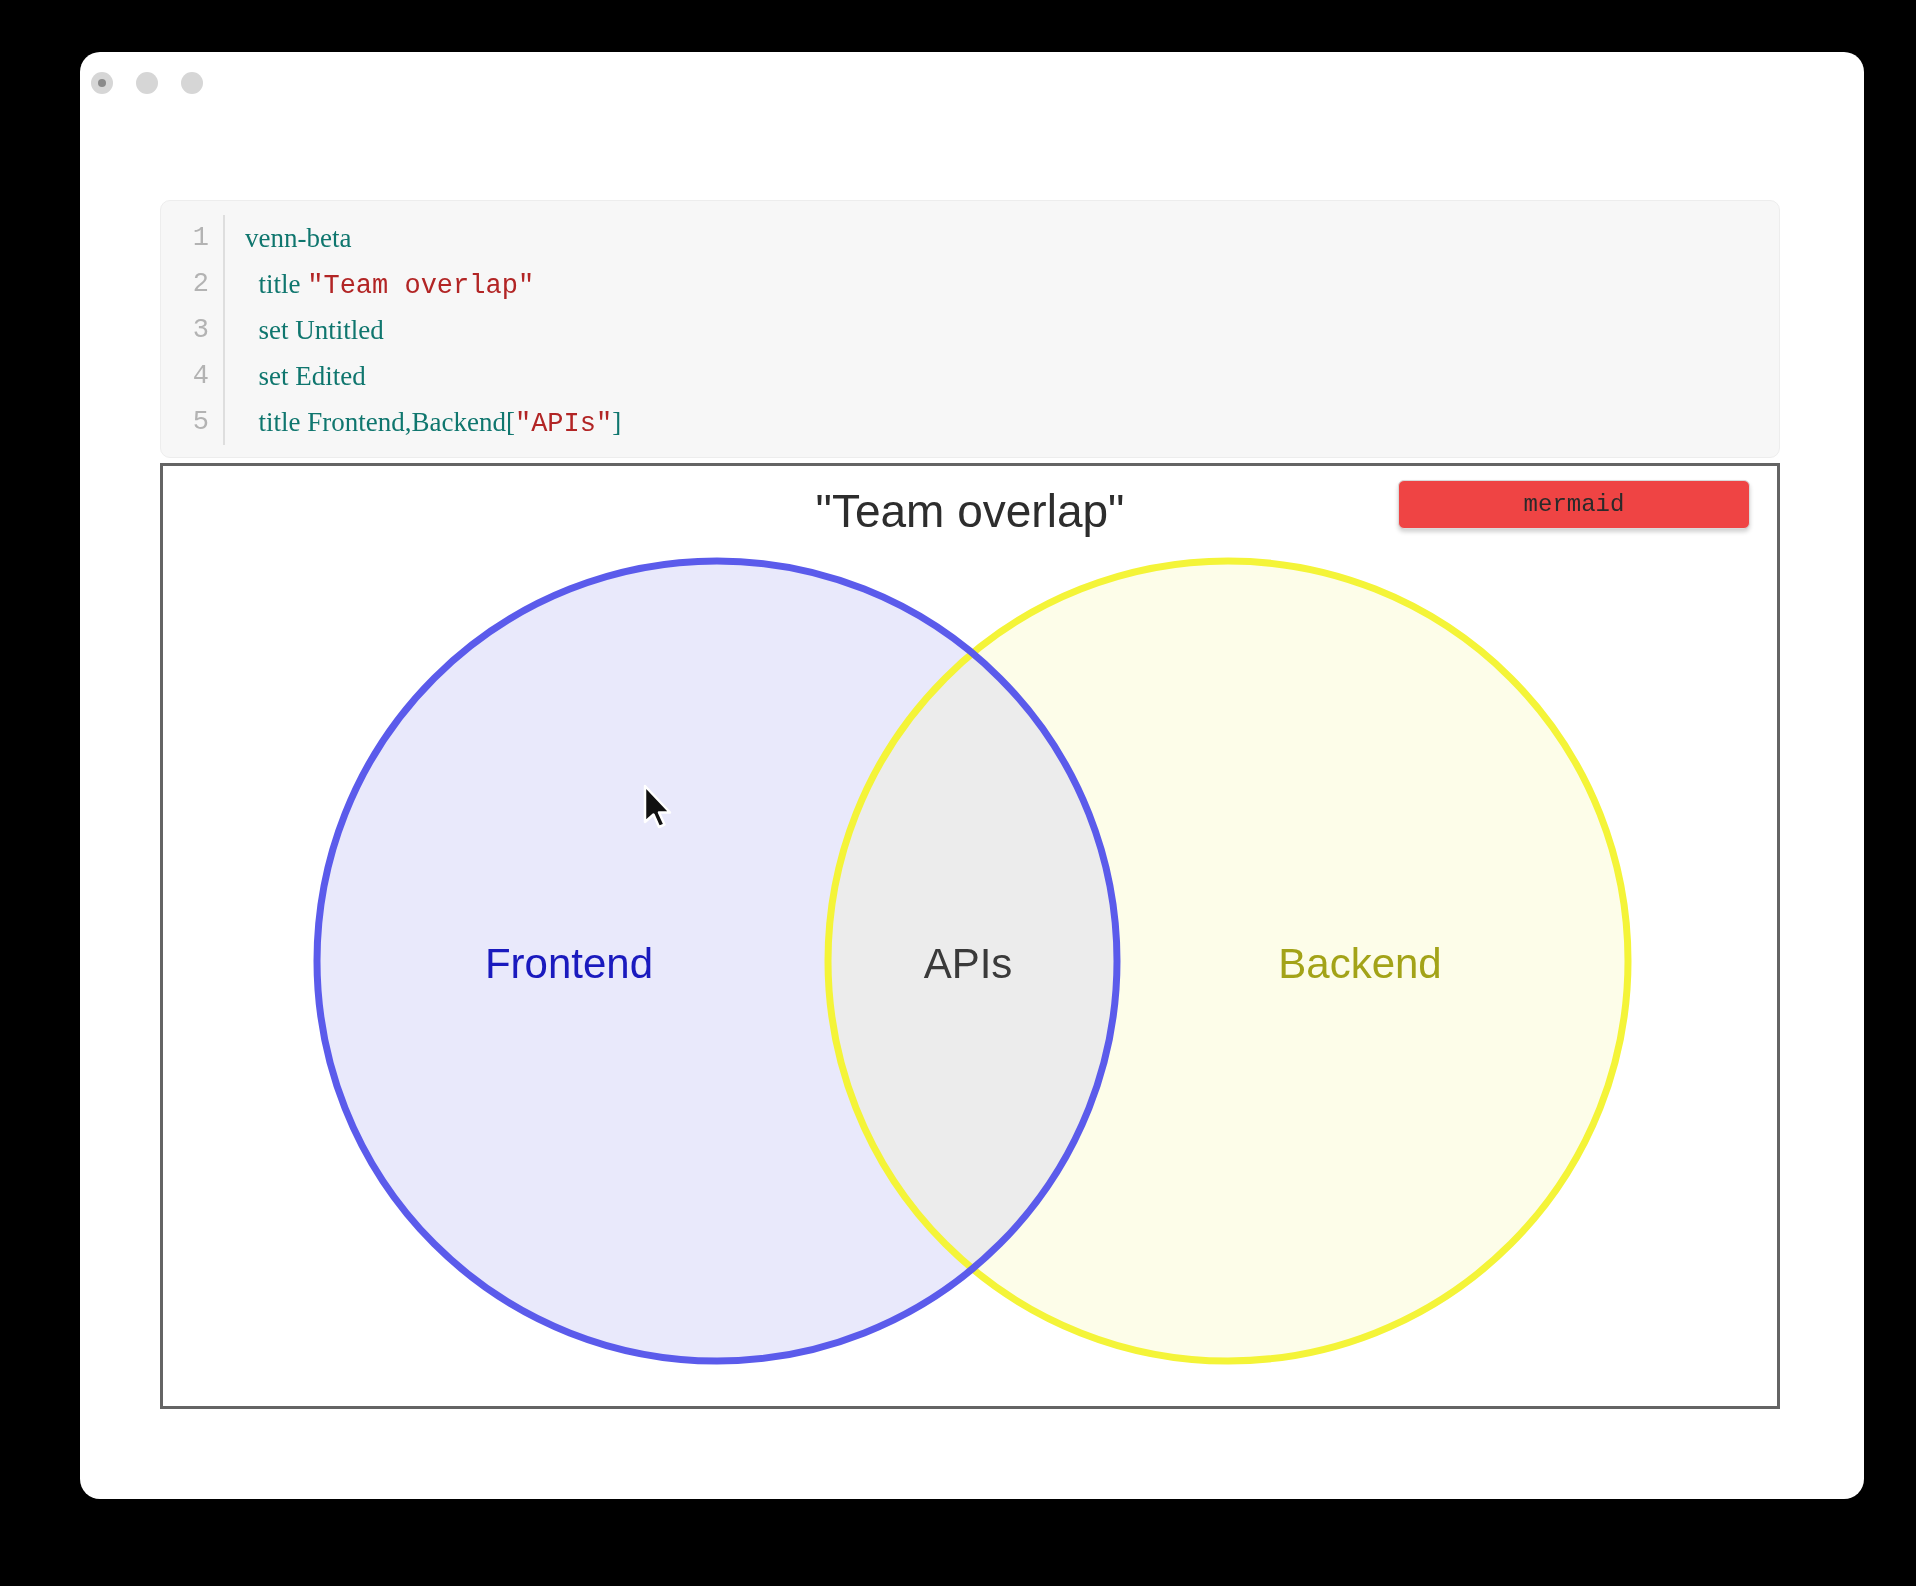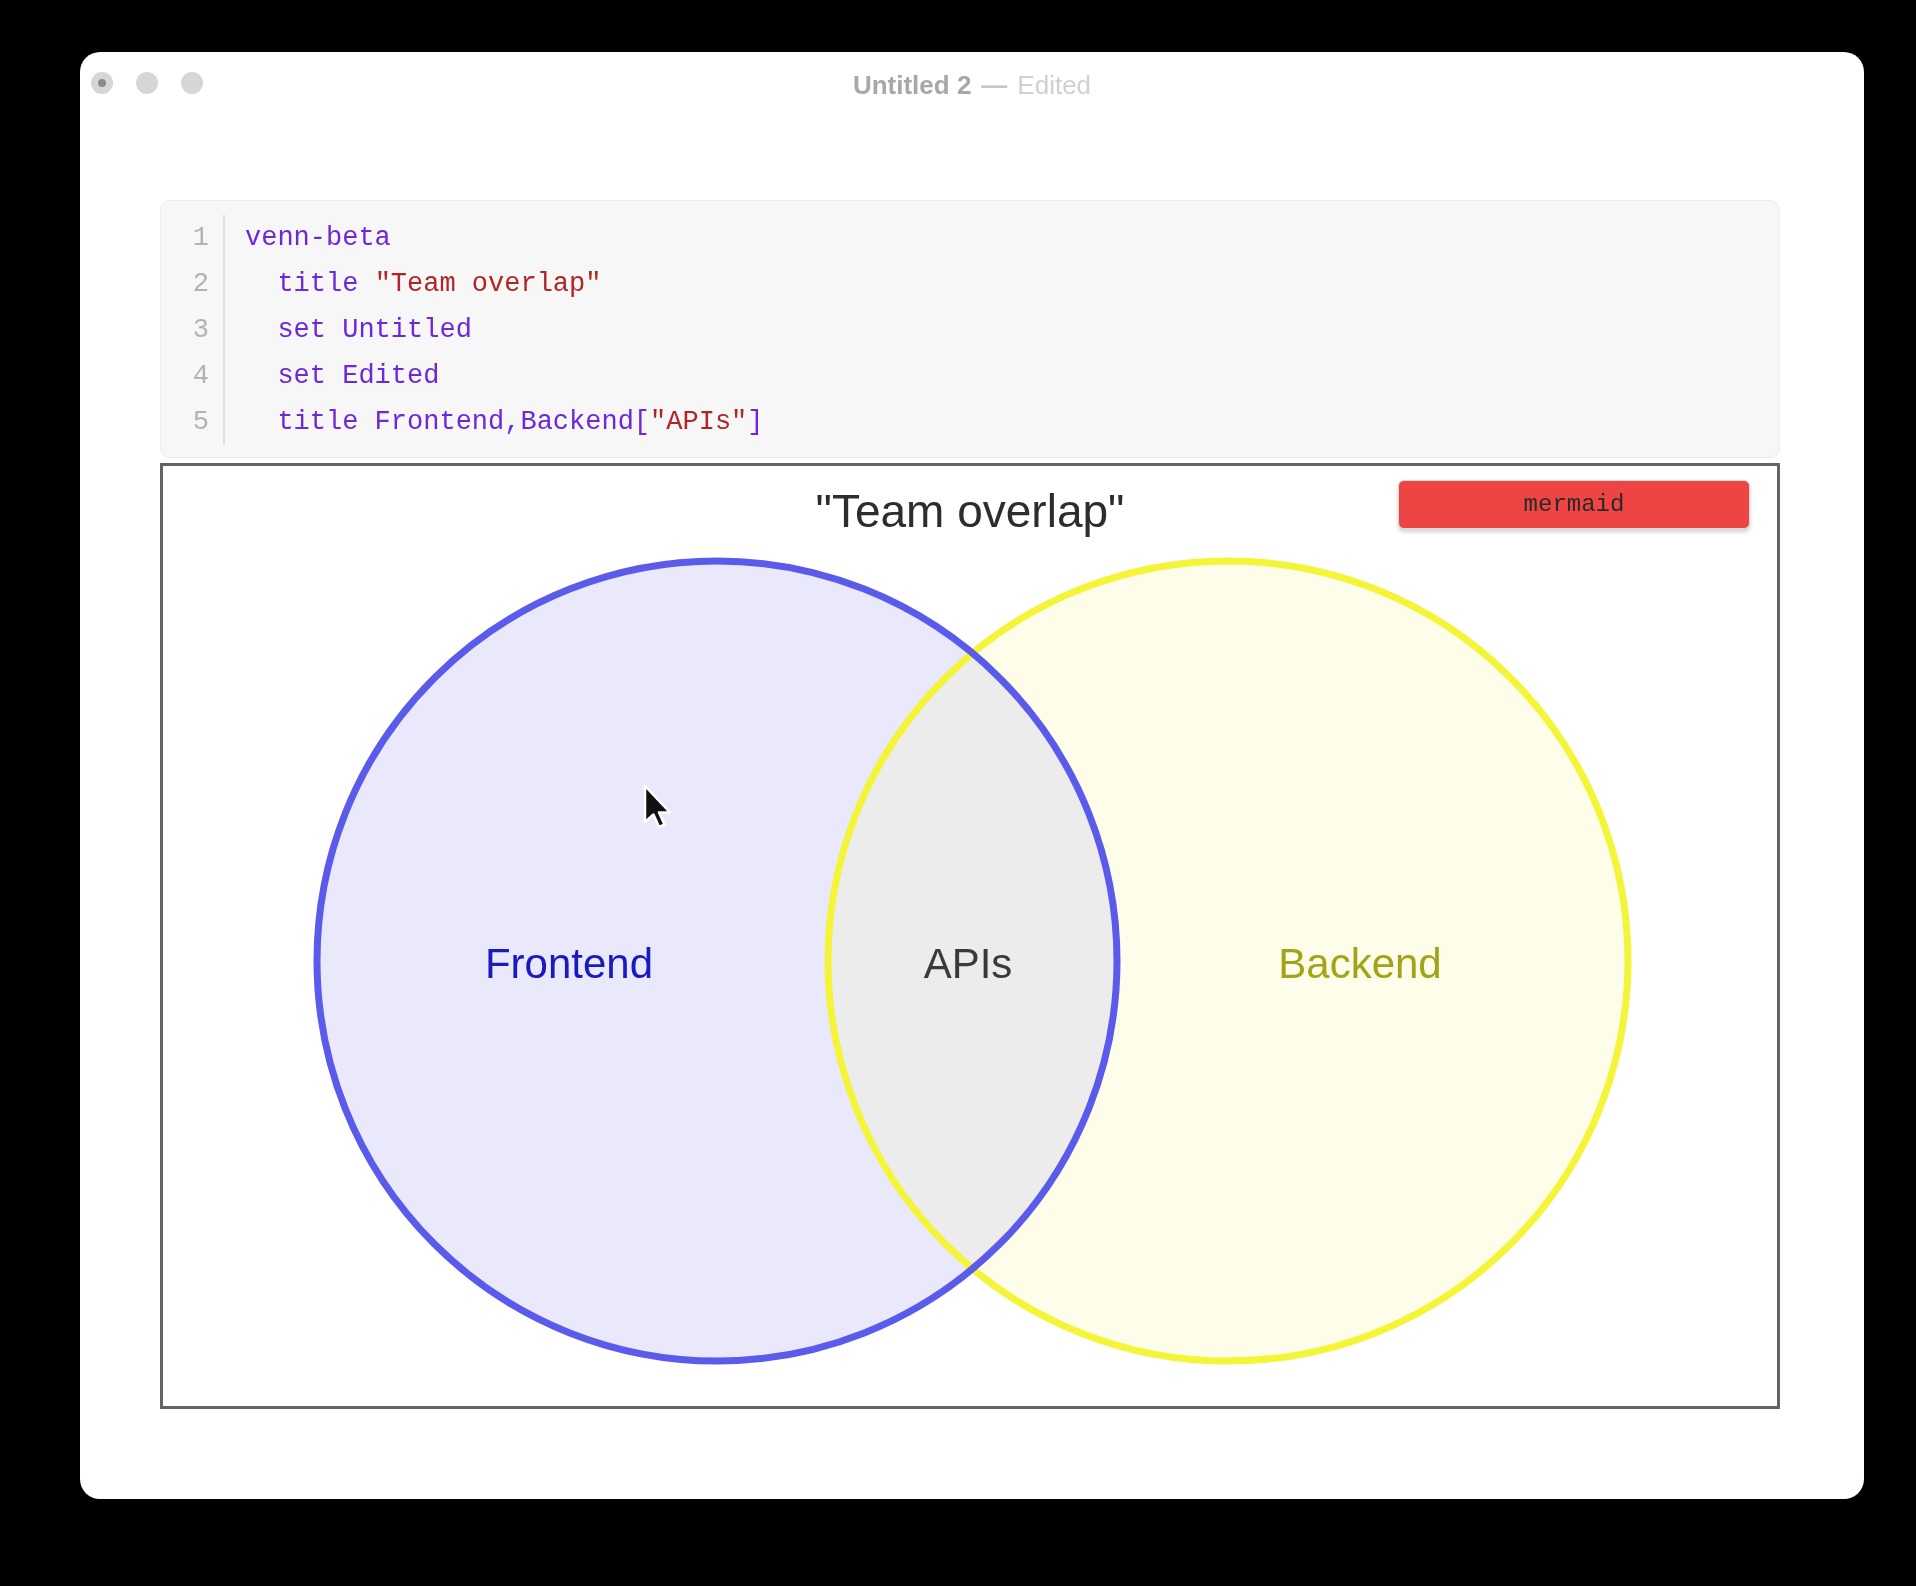--- a/index.html
+++ b/index.html
@@ -31,21 +31,21 @@
   .code-block {
     position:absolute; left:80px; top:148px; width:1620px; height:258px;
     background:#f7f7f7; border:1px solid #ededed; border-radius:10px;
     padding:14px 0 14px 24px; overflow:hidden;
     font-family:"Liberation Mono", monospace; font-size:27px;
   }
   .code-row { display:flex; height:46px; line-height:46px; }
   .gutter { width:40px; flex:0 0 40px; text-align:right; padding-right:14px;
             color:#b3b3b3; border-right:2px solid #dedede; }
   .code-text { padding-left:20px; white-space:pre; color:#3a3a3a; }
-  .seg-plain  { color:#6d28d9; }
+  .seg-plain  { color:#0f766e;font-family:Liberation Serif, serif; }
   .seg-string { color:#b22525; }
 
   
   .preview-panel {
     position:absolute; left:80px; top:411px; width:1620px; height:946px;
     background:#fff; border:3px solid #646464;
   }
   .diagram-title {
     position:absolute; left:0; top:18px; width:100%; text-align:center;
     font-size:46px; color:#2d2d2d;
@@ -65,25 +65,20 @@
 
 <div class="mac-window">
 
   <div class="titlebar">
     <div class="traffic">
       <div class="tl-btn">
         <div class="dot"></div>
       </div>
       <div class="tl-btn"></div>
       <div class="tl-btn"></div>
-    </div>
-    <div class="title-wrap">
-      <span class="doc-title">Untitled 2</span>
-      <span class="title-sep">—</span>
-      <span class="edited">Edited</span>
     </div>
   </div>
 
   <div class="code-block">
     <div>
         <div class="code-row">
           <span class="gutter">1</span>
           <span class="code-text"><span class="seg-plain">venn-beta</span></span>
         </div>
         <div class="code-row">

